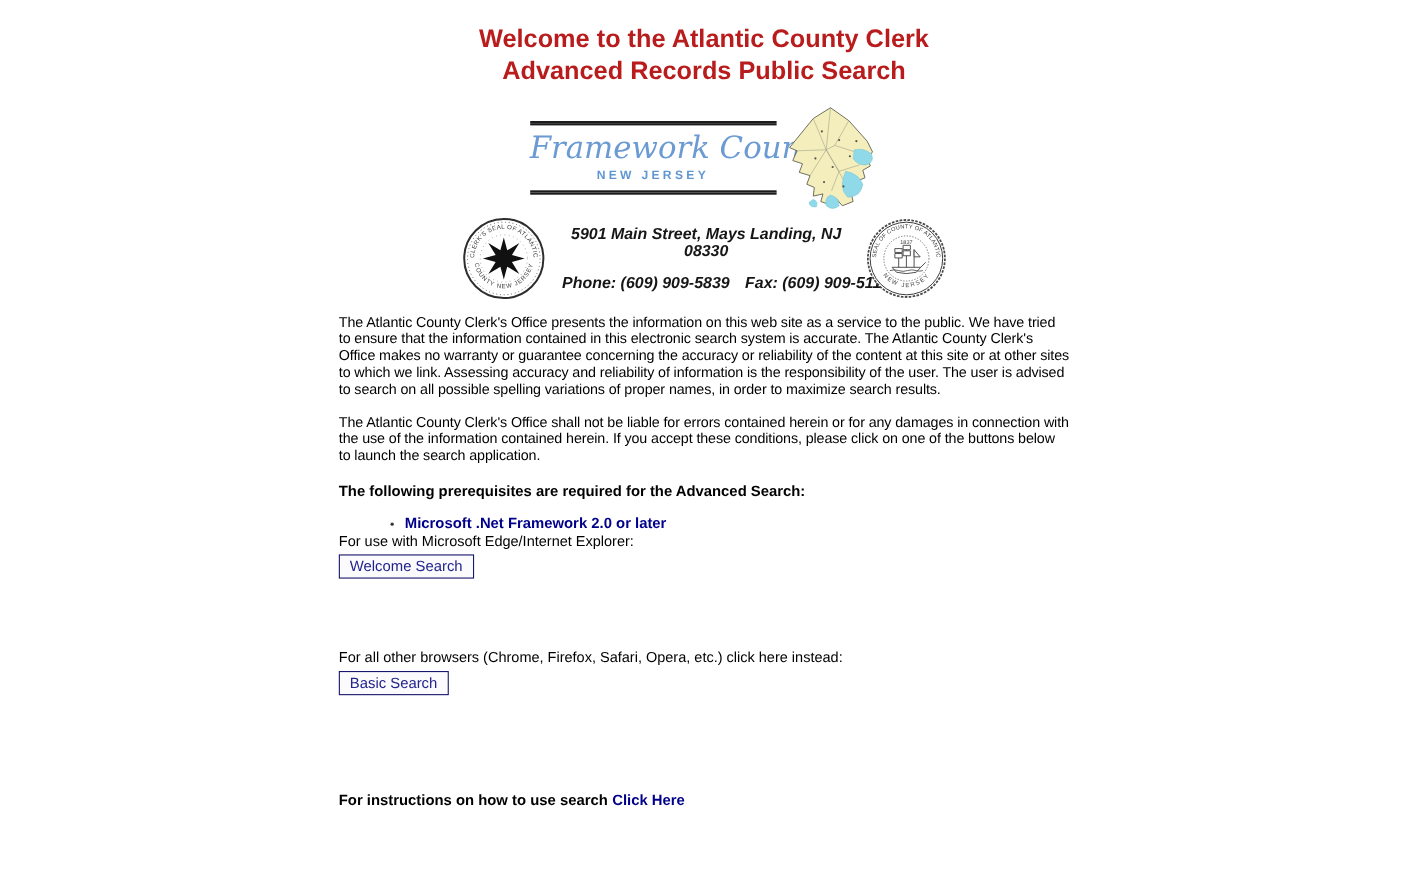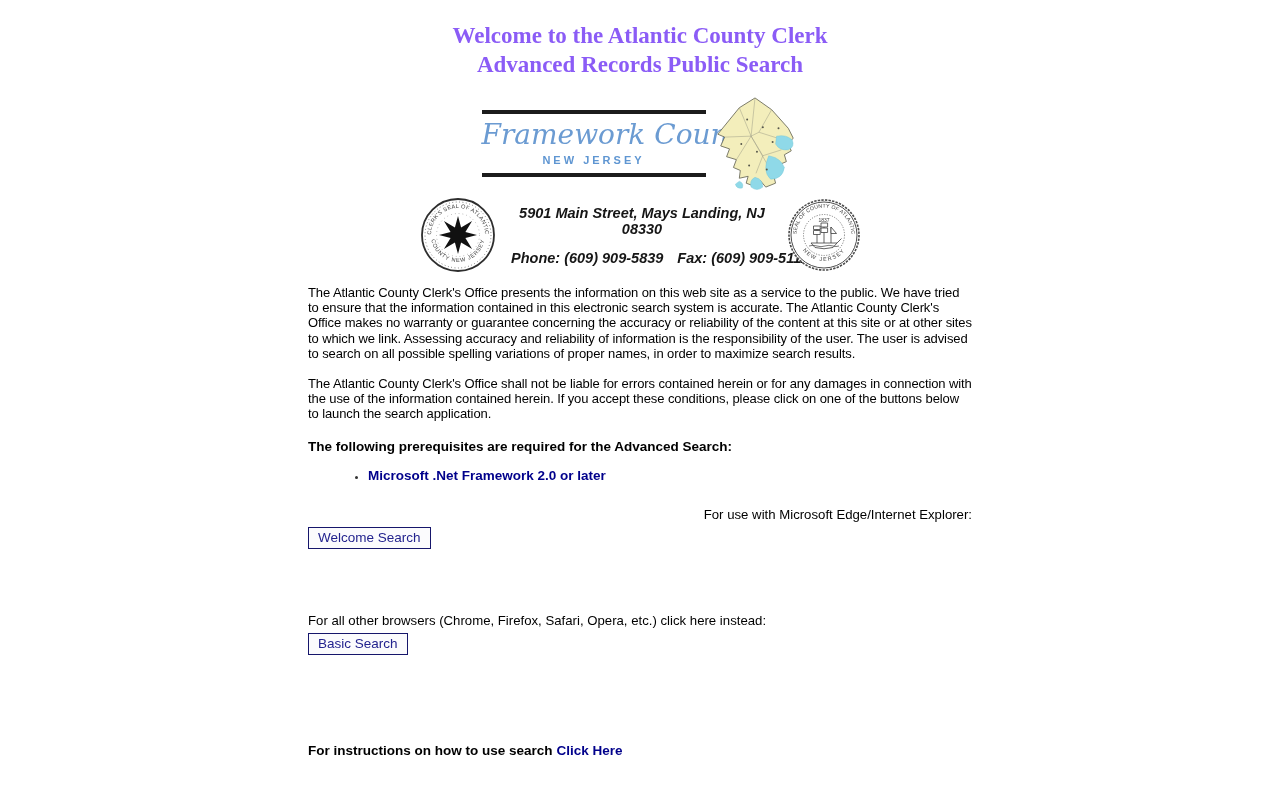--- a/index.html
+++ b/index.html
@@ -7,23 +7,23 @@
   body {
     width: 1280px; height: 800px; overflow: hidden;
     background: #ffffff; color: #000000;
     font-family: "Liberation Sans", sans-serif;
   }
   .page { width: 664px; margin: 0 auto; }
 
   
   .page-title {
     margin: 21px 0 0;
-    font-family: Liberation Serif, serif;
+    font-family: Liberation Sans, sans-serif;
     font-weight: bold; font-size: 23px; line-height: 29px;
-    color: #8b5cf6; text-align: center;
+    color: #b91c1c; text-align: center;
   }
 
   
   .banner { margin-top: 16px; display: flex; justify-content: center; align-items: center; gap: 5px; }
   .banner-side { width: 224px; }
   .double-rule { height: 3px; border-top: 2px solid #1c1c1c; border-bottom: 2px solid #1c1c1c; }
   .banner-text { text-align: center; padding: 5px 0 7px; }
   .script-line {
     font-family: "DejaVu Serif", serif; font-style: italic;
     color: #6b9bd2; white-space: nowrap;
@@ -52,21 +52,21 @@
 
   
   .prereq-heading { margin-top: 17px; font-weight: bold; font-size: 13.5px; }
   ul.prereq-list { margin: 14px 0 0; padding-left: 60px; }
   ul.prereq-list li { font-size: 13.5px; color: #00008B; font-weight: bold; }
   ul.prereq-list li::marker { color: #333333; font-size: 11px; }
   .prereq-link { color: #00008B; text-decoration: none; cursor: pointer; }
 
   
   .launch-caption { font-size: 13.2px; }
-  .caption-advanced { margin-top: 24px; text-align: right; }
+  .caption-advanced { margin-top: 1px; }
   .caption-basic { margin-top: 64px; }
   .launch-btn {
     display: inline-block; margin-top: 5px;
     font-family: "Liberation Sans", sans-serif; font-size: 13.5px;
     color: #23238E; background: #fbfbfd;
     border: 1px solid #16166b; border-radius: 0;
     padding: 2px 9px 3px; cursor: pointer;
   }
 
   

